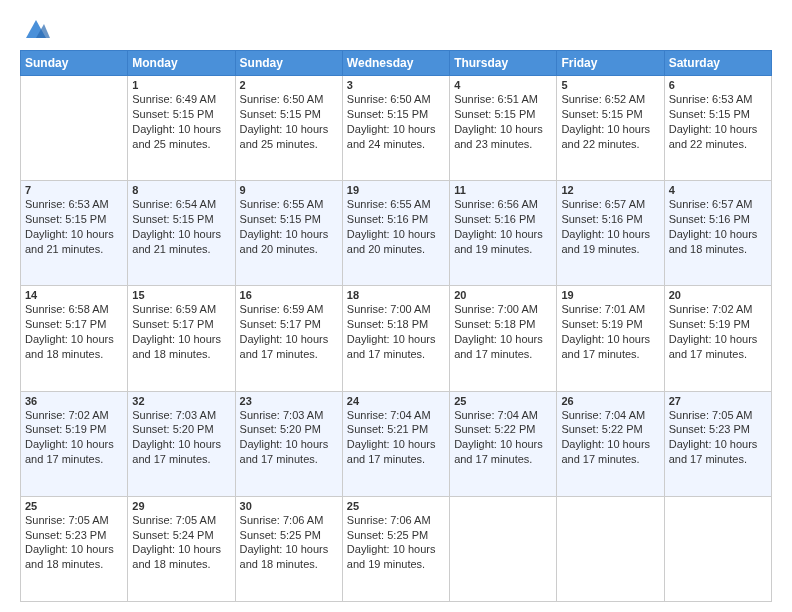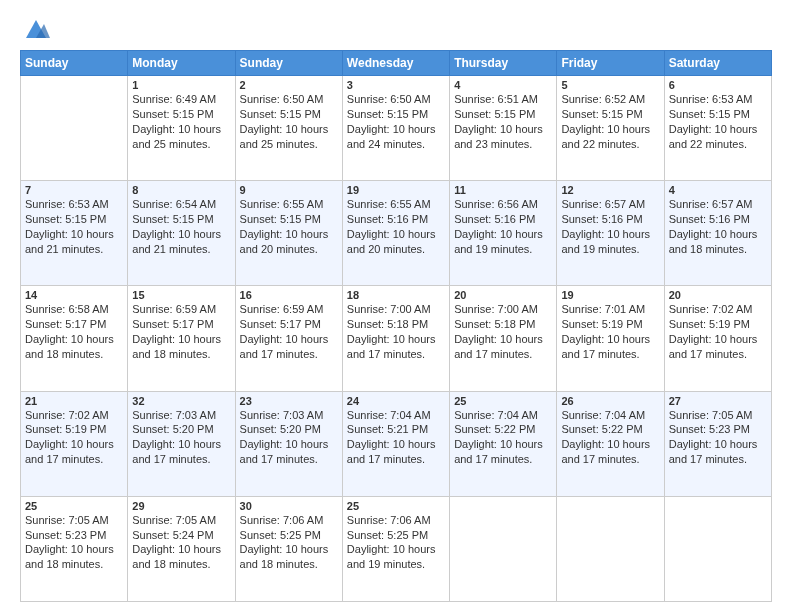--- a/index.html
+++ b/index.html
@@ -216,21 +216,21 @@
             <span class="day-number">19</span>
             <div class="day-info">Sunrise: 7:01 AM<br>Sunset: 5:19 PM<br>Daylight: 10 hours and 17 minutes.</div>
           </td>
           <td>
             <span class="day-number">20</span>
             <div class="day-info">Sunrise: 7:02 AM<br>Sunset: 5:19 PM<br>Daylight: 10 hours and 17 minutes.</div>
           </td>
         </tr>
         <tr class="row-odd">
           <td>
-            <span class="day-number">21</span>
+            <span class="day-number">36</span>
             <div class="day-info">Sunrise: 7:02 AM<br>Sunset: 5:19 PM<br>Daylight: 10 hours and 17 minutes.</div>
           </td>
           <td>
             <span class="day-number">32</span>
             <div class="day-info">Sunrise: 7:03 AM<br>Sunset: 5:20 PM<br>Daylight: 10 hours and 17 minutes.</div>
           </td>
           <td>
             <span class="day-number">23</span>
             <div class="day-info">Sunrise: 7:03 AM<br>Sunset: 5:20 PM<br>Daylight: 10 hours and 17 minutes.</div>
           </td>

